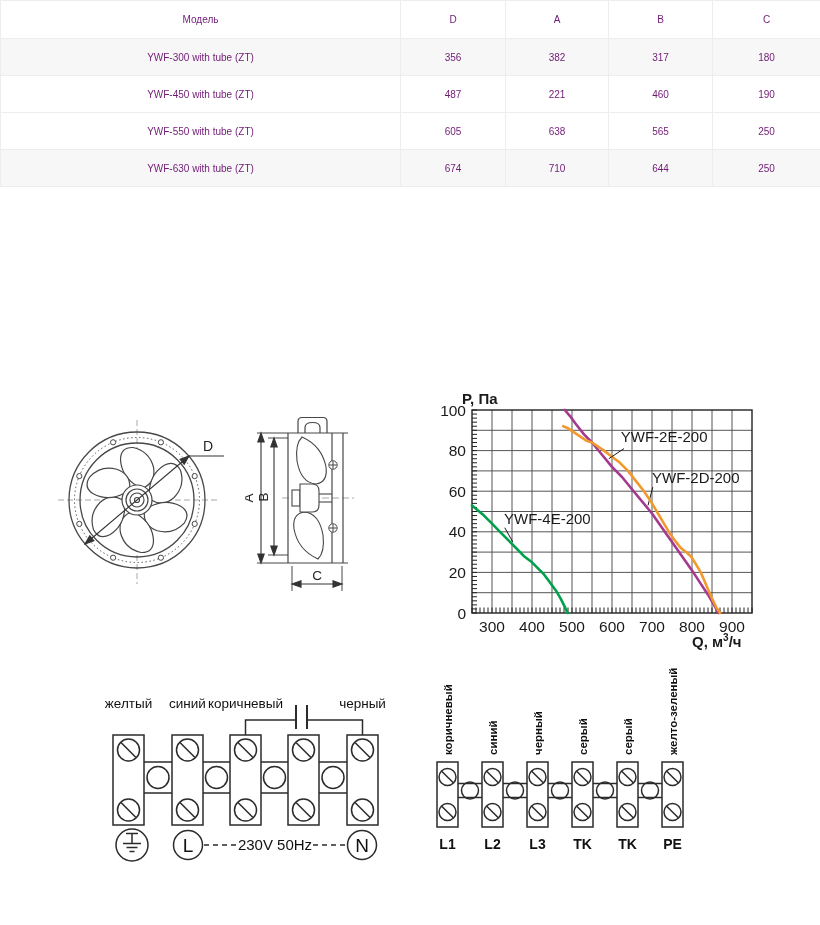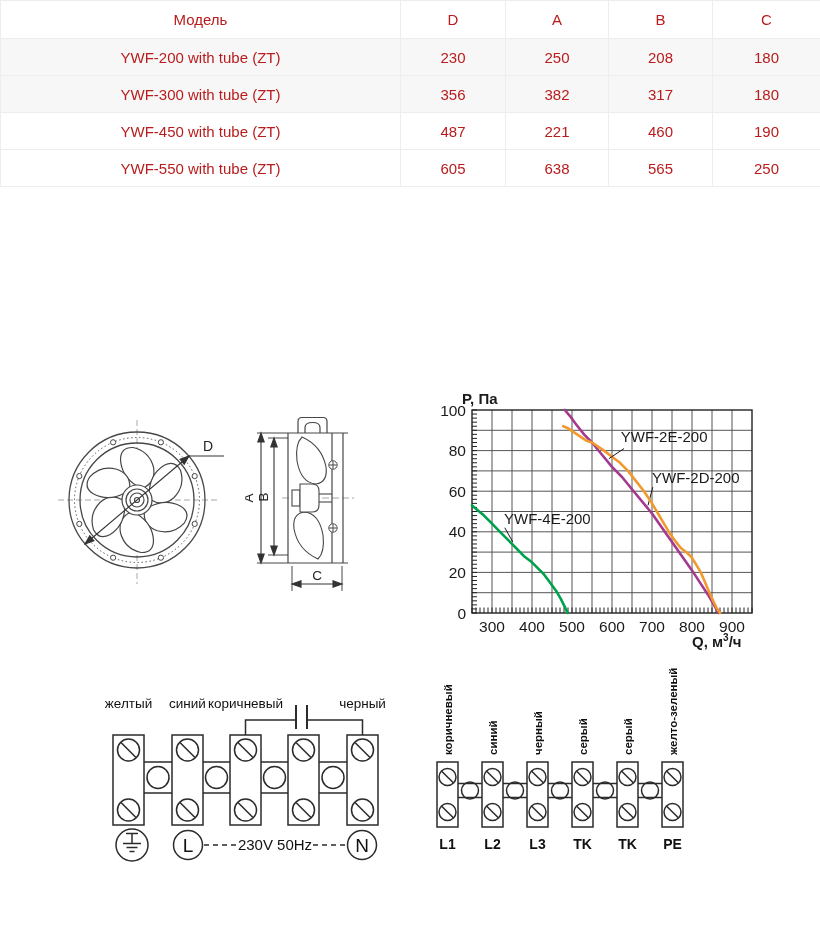--- a/index.html
+++ b/index.html
@@ -1,20 +1,20 @@
 <!DOCTYPE html>
 <html><head>
 <meta charset="utf-8">
 <style>
   html,body{margin:0;padding:0;background:#fff;}
   body{width:820px;height:925px;overflow:hidden;font-family:"Liberation Sans",sans-serif;}
   .page{position:relative;width:820px;height:925px;background:#fff;}
   
   .spec-table{border-collapse:collapse;width:820px;table-layout:fixed;
-    font-size:15px;color:#b91c1c;}
+    font-size:10px;color:#701a75;}
   .spec-table th,.spec-table td{border:1px solid #ededed;text-align:center;
     vertical-align:middle;font-weight:normal;padding:0;}
   .spec-table th{height:37px;}
   .spec-table td{height:36px;}
   .spec-table tr.stripe{background:#f7f7f7;}
   
   .abs{position:absolute;}
   #front-svg{left:52px;top:412px;}
   #side-svg{left:245px;top:400px;}
   #chart-svg{left:440px;top:390px;}
@@ -39,45 +39,45 @@
       <tr id="thead-row">
           <th>Модель</th>
           <th>D</th>
           <th>A</th>
           <th>B</th>
           <th>C</th>
         </tr>
     </thead>
     <tbody id="tbody">
         <tr class="stripe">
-          <td>YWF-200 with tube (ZT)</td>
-          <td>230</td>
-          <td>250</td>
-          <td>208</td>
-          <td>180</td>
-        </tr>
-        <tr class="stripe">
           <td>YWF-300 with tube (ZT)</td>
           <td>356</td>
           <td>382</td>
           <td>317</td>
           <td>180</td>
         </tr>
         <tr>
           <td>YWF-450 with tube (ZT)</td>
           <td>487</td>
           <td>221</td>
           <td>460</td>
           <td>190</td>
         </tr>
         <tr>
           <td>YWF-550 with tube (ZT)</td>
           <td>605</td>
           <td>638</td>
           <td>565</td>
+          <td>250</td>
+        </tr>
+        <tr class="stripe">
+          <td>YWF-630 with tube (ZT)</td>
+          <td>674</td>
+          <td>710</td>
+          <td>644</td>
           <td>250</td>
         </tr>
       </tbody>
   </table>
 
   <svg id="front-svg" class="abs" width="185" height="185">
     <g stroke="#a8a8a8" stroke-width="1" stroke-dasharray="6,3">
       <line x1="6" y1="88" x2="166" y2="88"></line>
       <line x1="85" y1="8" x2="85" y2="172"></line>
     </g>

